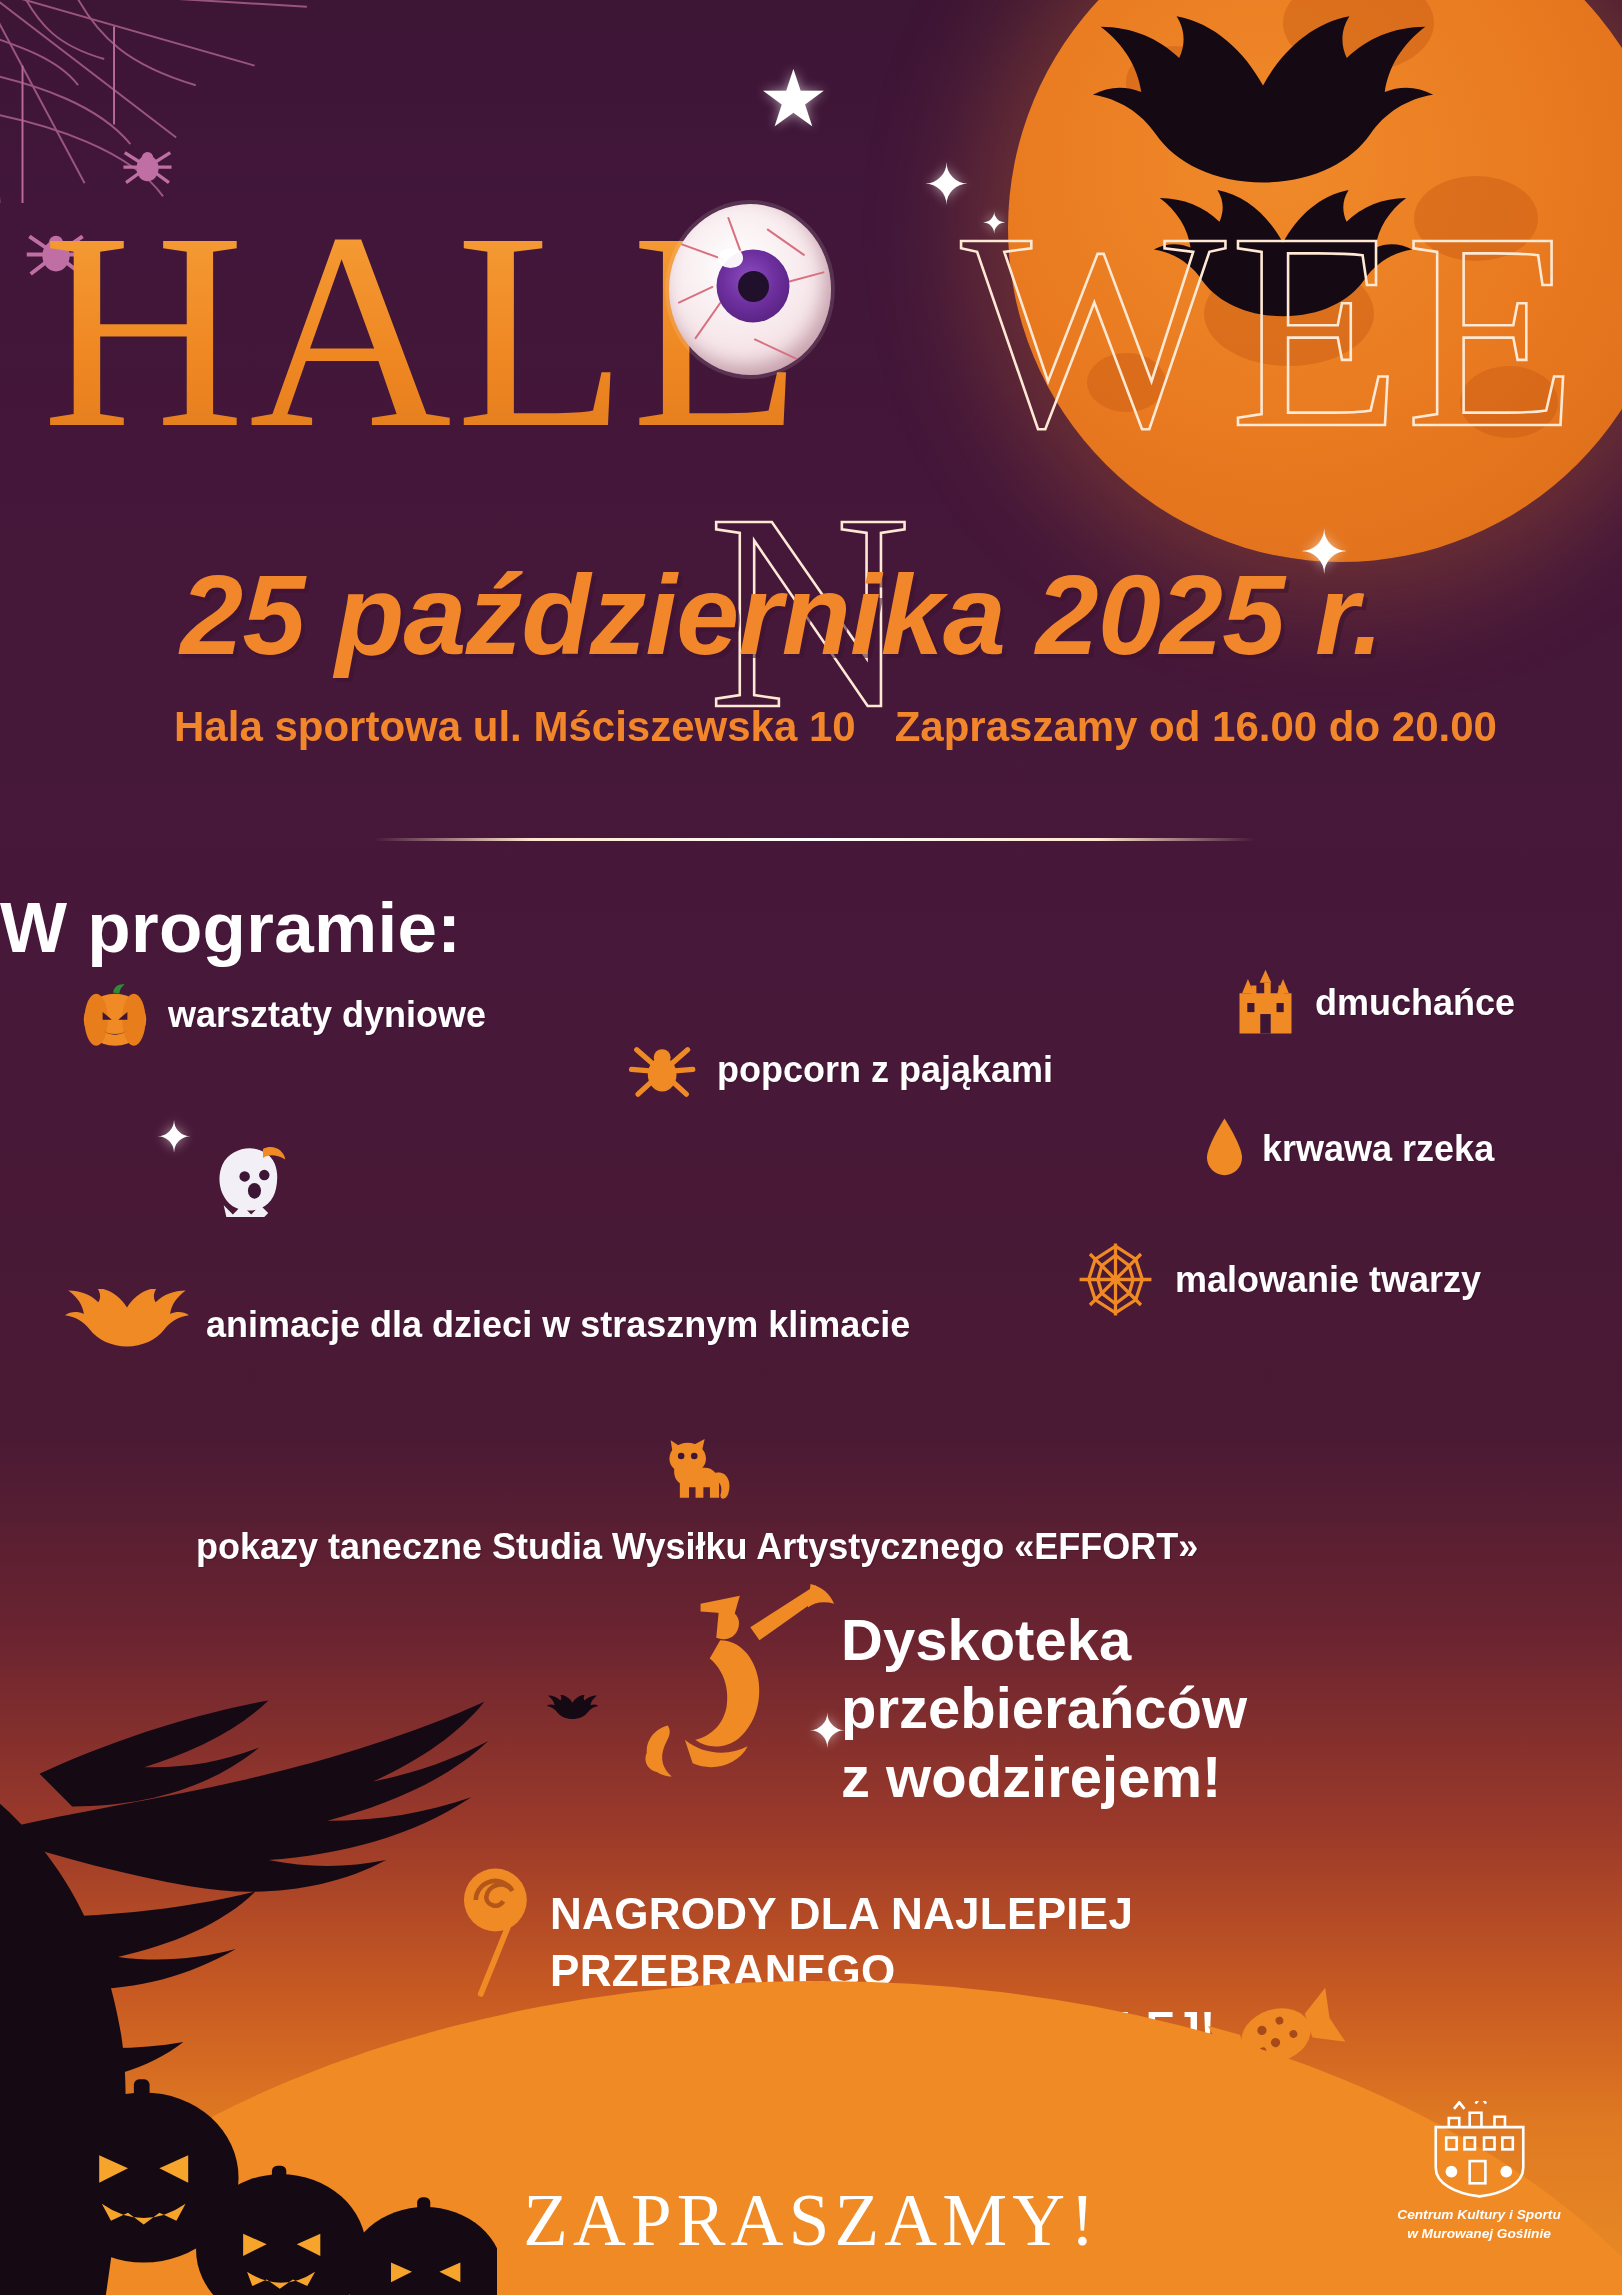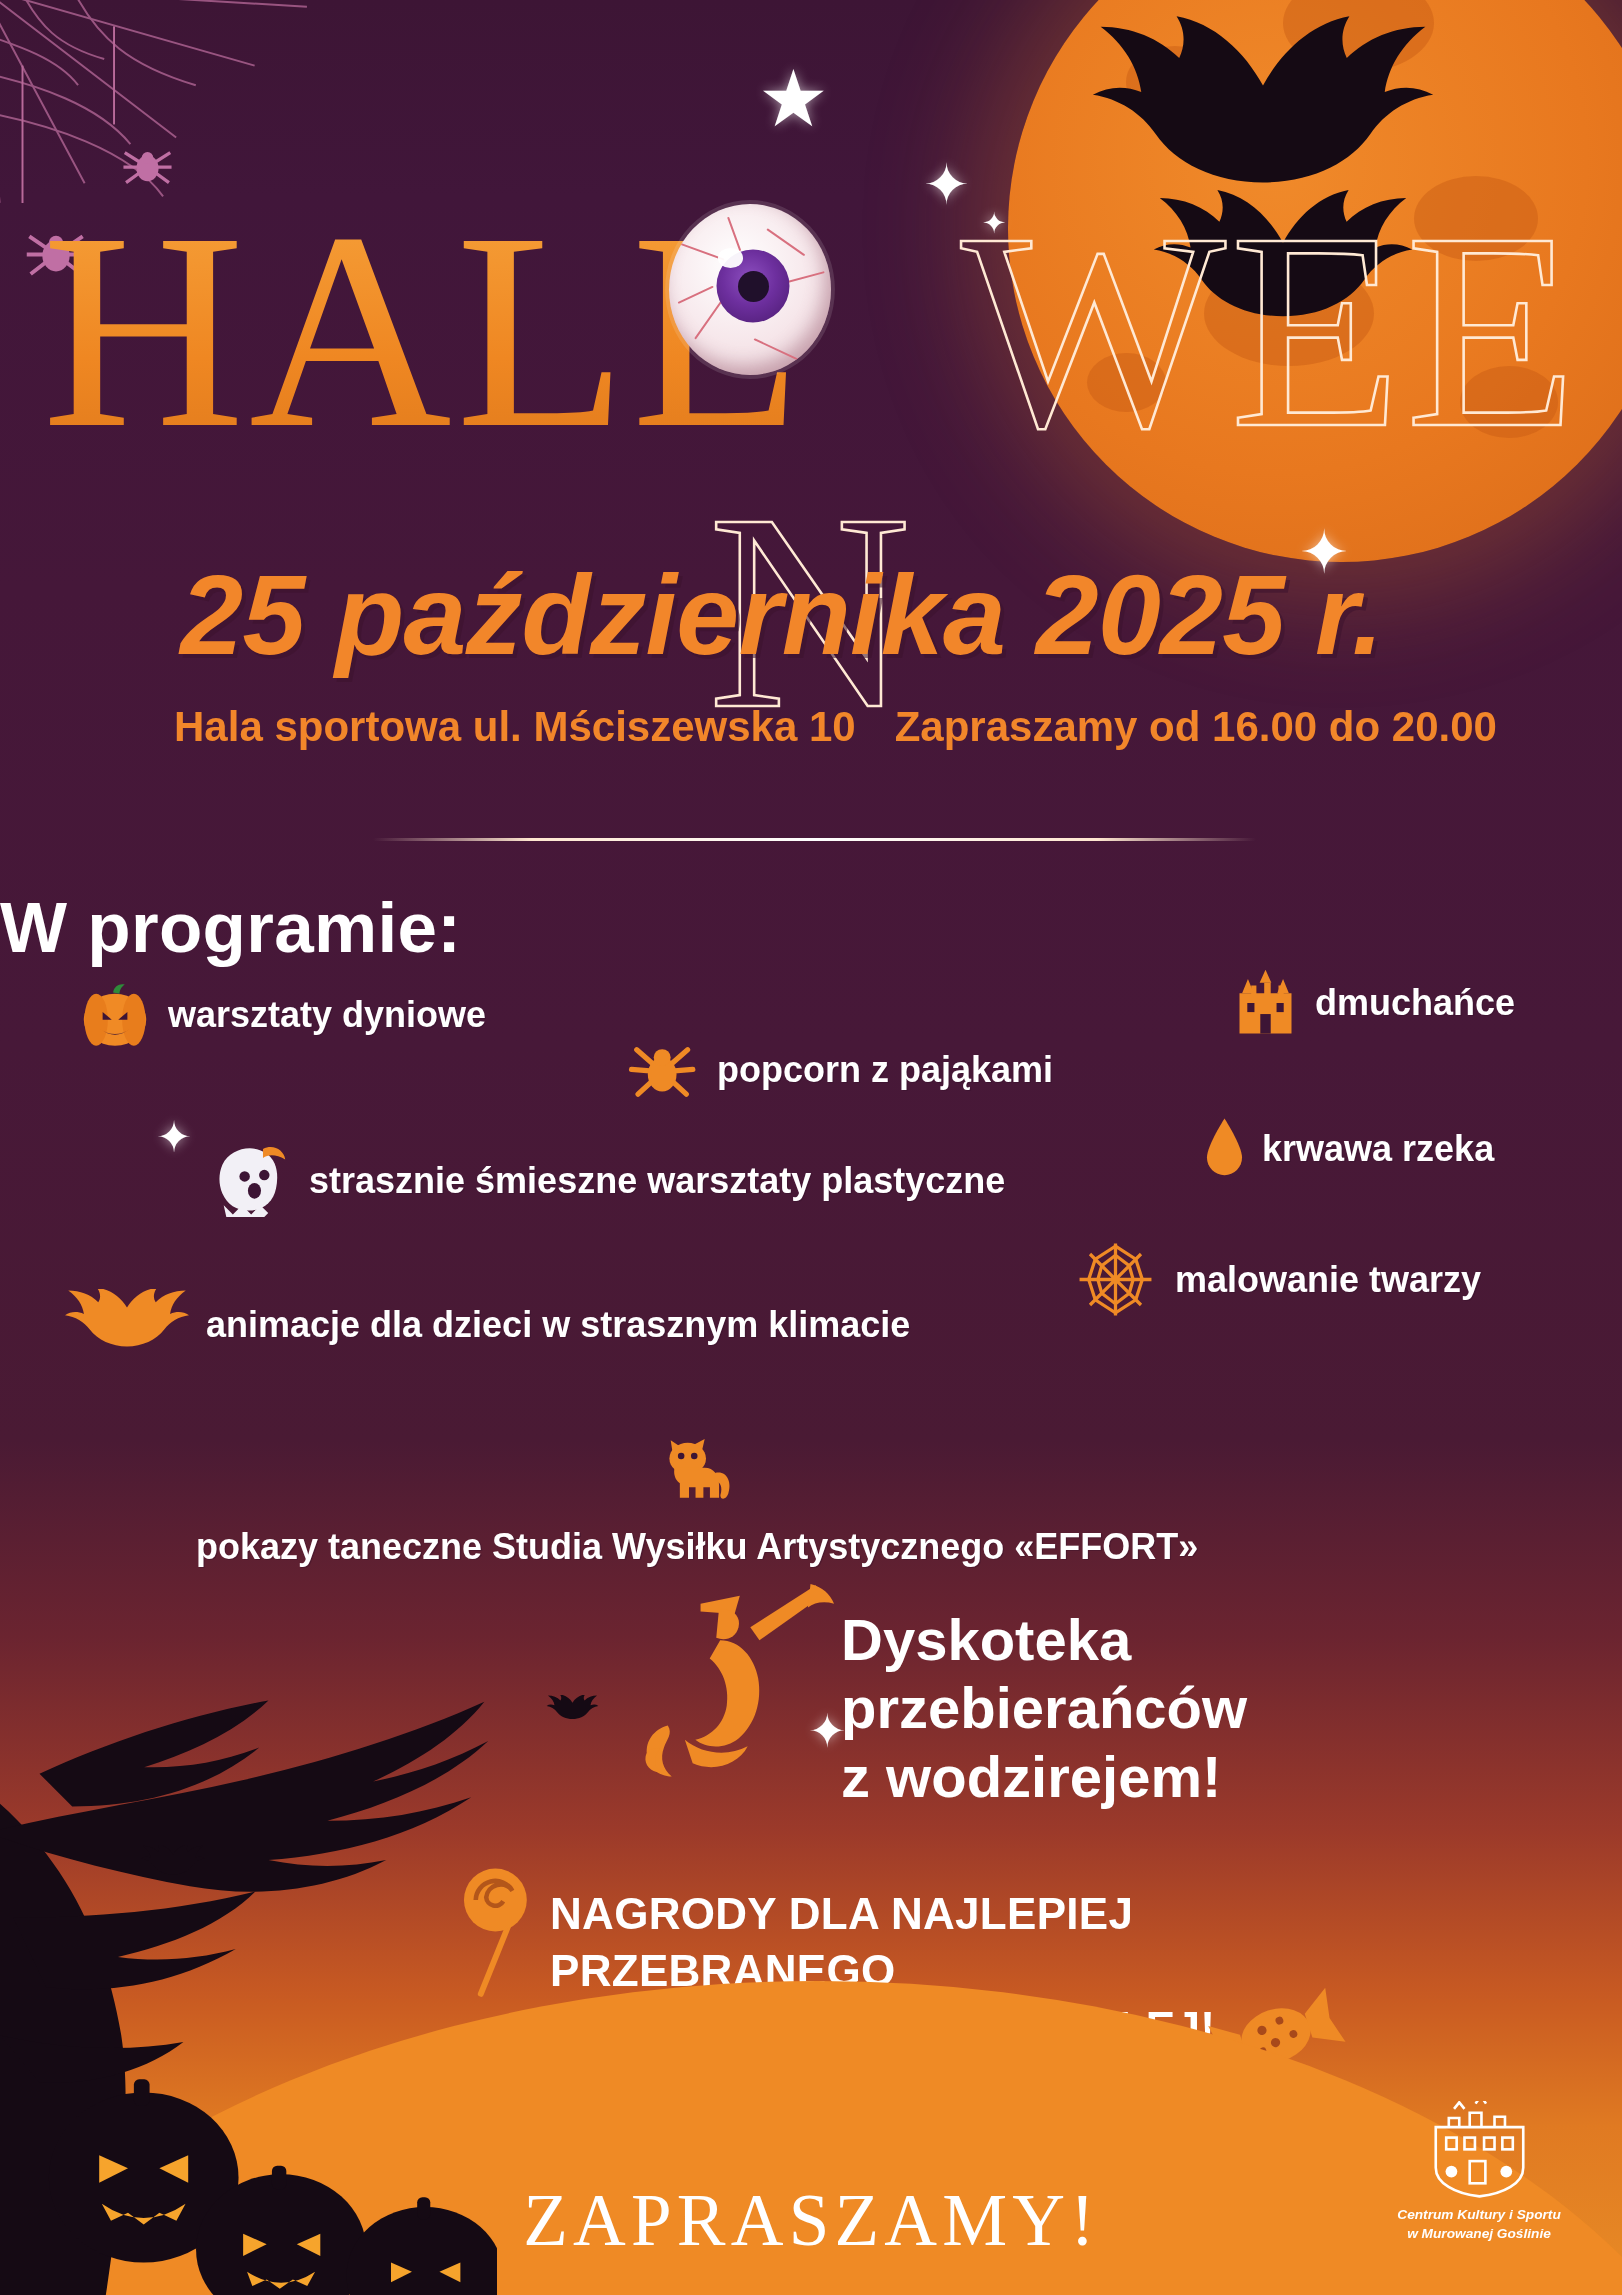--- a/index.html
+++ b/index.html
@@ -421,21 +421,20 @@
     <span class="icon">
       <svg width="79" height="72" viewBox="0 0 120 110">
         <path d="M14 30 C26 6 58 -2 80 12 C98 24 100 46 96 66 C92 86 78 98 60 100 C38 102 22 92 14 74 C8 60 8 44 14 30z" fill="#f2f0f6"></path>
         <path d="M76 6 C92 -2 108 8 110 22 C96 14 84 14 76 20z" fill="#ef8a25"></path>
         <circle cx="48" cy="48" r="8" fill="#3d1535"></circle>
         <circle cx="78" cy="46" r="8" fill="#3d1535"></circle>
         <ellipse cx="63" cy="70" rx="10" ry="12" fill="#3d1535"></ellipse>
         <path d="M16 92 l14 14 14 -14 14 14 14 -14 12 12 -6 6 H20z" fill="#f2f0f6"></path>
       </svg>
     </span>
-    <span class="txt">strasznie śmieszne warsztaty plastyczne</span>
   </div>
 
   <div class="item" style="left:1073px;top:1237px;">
     <span class="icon">
       <svg width="85" height="85" viewBox="0 0 130 130">
         <g stroke="#ef8a25" stroke-width="5" fill="none">
           <path d="M65 10 L65 120 M10 65 L120 65 M26 26 L104 104 M104 26 L26 104"></path>
           <path d="M65 28 L86 44 L92 65 L86 86 L65 102 L44 86 L38 65 L44 44 Z"></path>
           <path d="M65 14 L96 34 L106 65 L96 96 L65 116 L34 96 L24 65 L34 34 Z"></path>
         </g>

